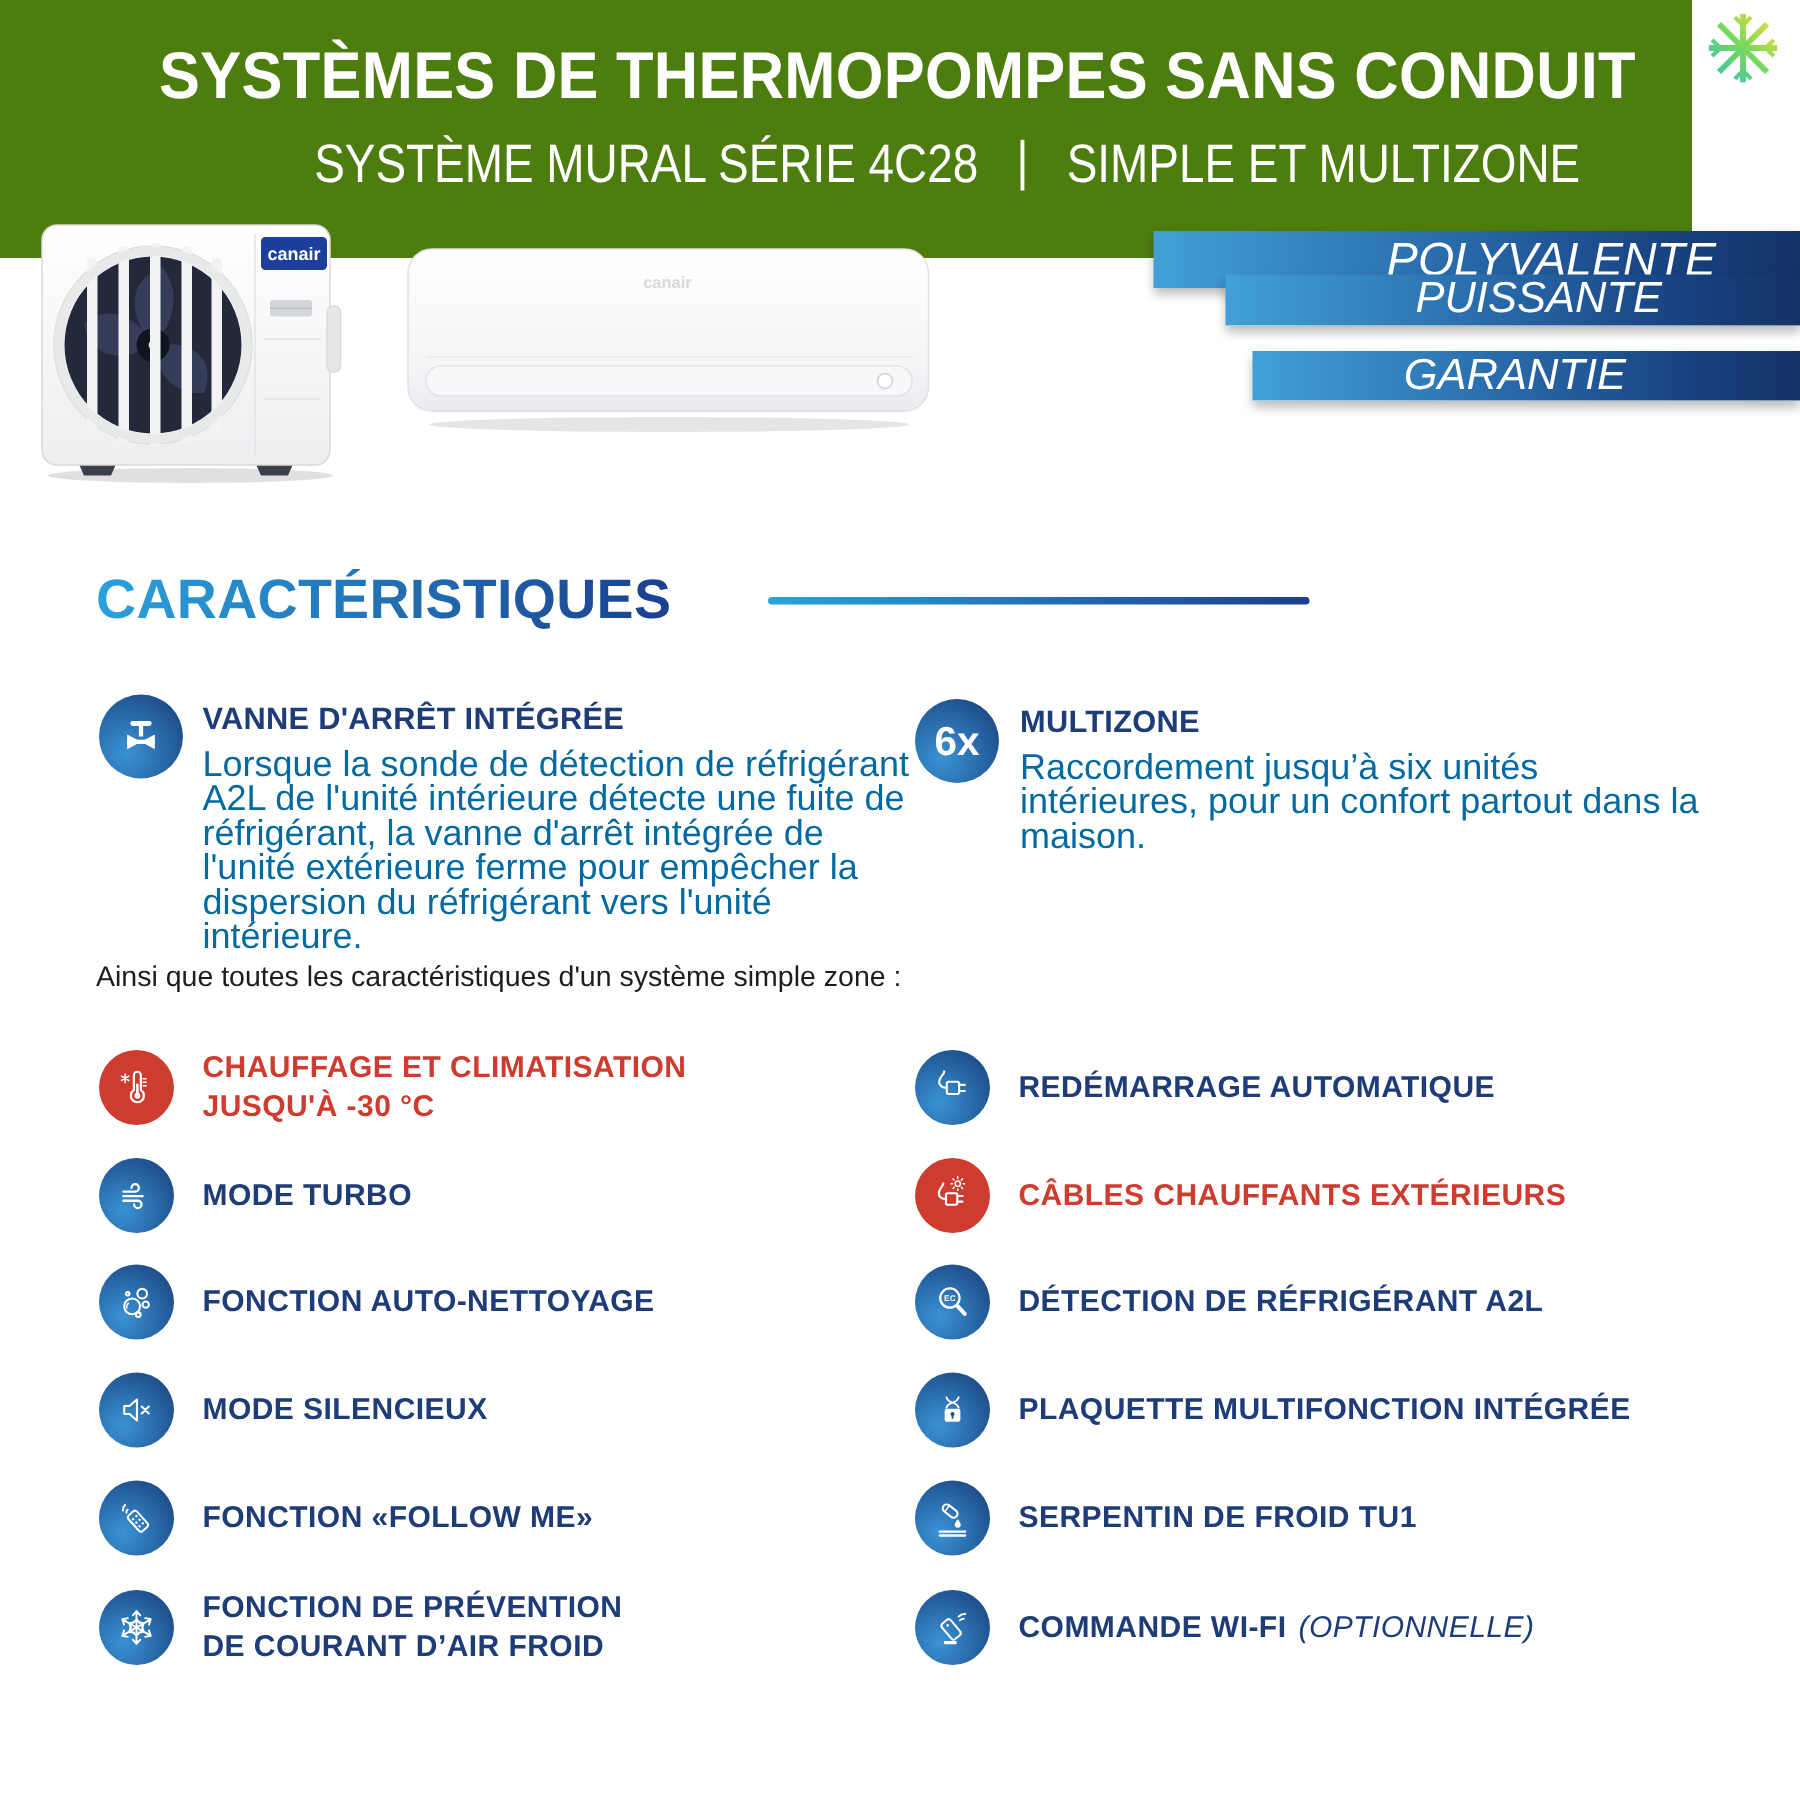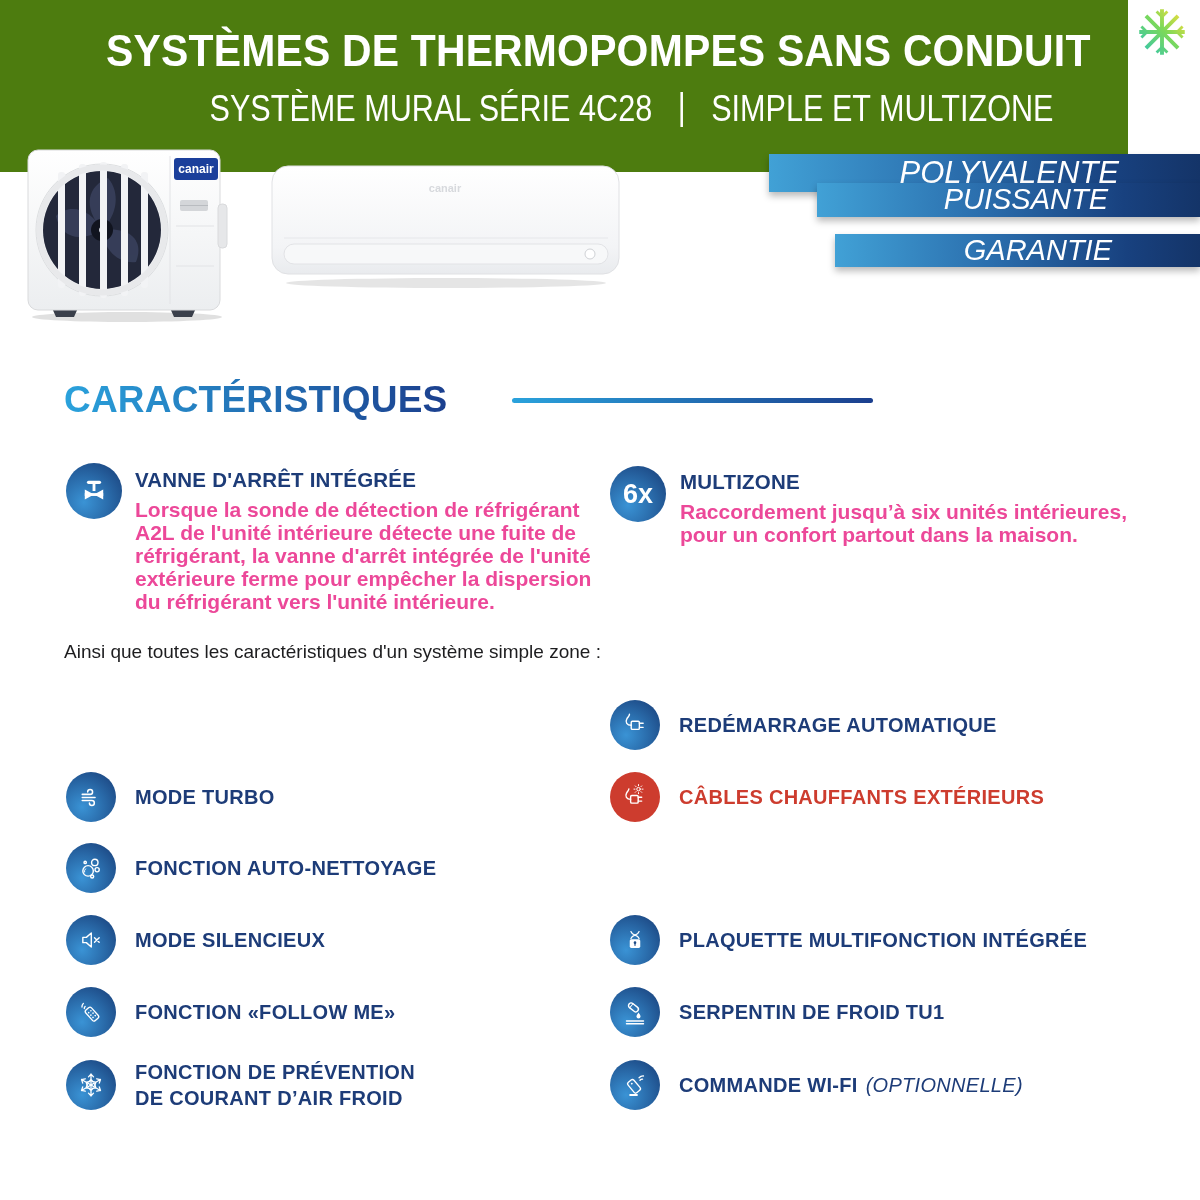--- a/index.html
+++ b/index.html
@@ -20,44 +20,44 @@
 
   
   .outdoor-unit{left:22px;top:146px;width:215px;height:178px;}
   .indoor-unit{left:268px;top:160px;width:355px;height:130px;}
 
   
   .ribbon{color:#fff;font-style:italic;text-align:right;
           background:linear-gradient(90deg,#41a1d6 0%,#2b6fae 42%,#18417f 80%,#143468 100%);
           box-shadow:0 4px 7px rgba(0,0,0,.28);white-space:nowrap;}
   .ribbon-1{left:769px;top:154px;width:431px;height:38px;font-size:31px;line-height:37px;padding-right:0;}
-  .ribbon-1 .rpad{padding-right:81px;display:block;border-radius:18px;}
+  .ribbon-1 .rpad{padding-right:56px;display:block;border-radius:18px;}
   .ribbon-2{left:817px;top:183px;width:383px;height:34px;font-size:29px;line-height:33px;}
   .ribbon-2 .rpad{padding-right:92px;display:block;}
   .ribbon-3{left:835px;top:234px;width:365px;height:33px;font-size:29px;line-height:32px;}
-  .ribbon-3 .rpad{padding-right:88px;display:block;font-style:italic;}
+  .ribbon-3 .rpad{padding-right:116px;display:block;font-style:italic;}
 
   
   .section-title{left:64px;top:379px;font-size:37px;font-weight:700;letter-spacing:.2px;
       background:linear-gradient(90deg,#2aa2dc 0%,#1b3f8e 100%);
       -webkit-background-clip:text;background-clip:text;color:transparent;}
   .section-rule{left:512px;top:398px;width:361px;height:5px;border-radius:3px;
       background:linear-gradient(90deg,#2aa2dc 0%,#1b3f8e 100%);}
 
   
   .circle{border-radius:50%;display:flex;align-items:center;justify-content:center;flex:0 0 auto;
       background:radial-gradient(circle at 32% 70%,#3a93d5 0%,#2a6cab 45%,#173a74 100%);}
   .circle.red{background:#cd3c2e;}
   .hl-circle{width:56px;height:56px;}
   .f-circle{width:50px;height:50px;}
   .badge-6x{font-size:27px;font-weight:700;color:#fff;letter-spacing:0;}
 
   
   .hl-title{font-size:20.5px;font-weight:700;color:#1d3c78;letter-spacing:.2px;margin-bottom:6px;}
-  .hl-body{font-size:21px;line-height:23px;color:#ec4899;font-weight:bold;}
+  .hl-body{font-size:24px;line-height:23px;color:#0369a1;}
   .hl1-circle{left:66px;top:463px;}
   .hl1-text{left:135px;top:468px;width:482px;}
   .hl2-circle{left:610px;top:466px;}
   .hl2-text{left:680px;top:470px;width:462px;}
 
   .intro-line{left:64px;top:641px;font-size:19px;color:#1d1d1f;}
 
   
   .feature{display:flex;align-items:center;gap:19px;}
   .f-label{font-size:20px;font-weight:700;color:#1d3c78;letter-spacing:.3px;line-height:1.32;white-space:pre-line;}
@@ -193,20 +193,35 @@
   <div class="abs circle hl-circle hl2-circle">
     <span class="badge-6x">6x</span>
   </div>
   <div class="abs hl2-text">
     <div class="hl-title">MULTIZONE</div>
     <div class="hl-body">Raccordement jusqu’à six unités intérieures, pour un confort partout dans la maison.</div>
   </div>
 
   <div class="abs intro-line">Ainsi que toutes les caractéristiques d'un système simple zone :</div>
 
+  <div class="abs feature fitem col-l row-1 red">
+    <div class="circle f-circle red">
+      <svg width="28" height="28" viewBox="0 0 48 48">
+        <g stroke="#fff" fill="none" stroke-width="2.5" stroke-linecap="round">
+          <path d="M21 10 a4 4 0 0 1 8 0 V27 a7.5 7.5 0 1 1 -8 0 Z"></path>
+          <line x1="25" y1="33" x2="25" y2="21" stroke-width="3"></line>
+          <path d="M31.5 14 h3.5 M31.5 18 h3.5 M31.5 22 h3.5" stroke-width="1.8"></path>
+          <path d="M11 8.5 V18.5 M6.8 11 L15.2 16 M15.2 11 L6.8 16" stroke-width="1.8"></path>
+        </g>
+        <circle cx="25" cy="33.5" r="3.4" fill="#fff"></circle>
+      </svg>
+    </div>
+    <div class="f-label">CHAUFFAGE ET CLIMATISATION
+JUSQU'À -30 °C</div>
+  </div>
 
   <div class="abs feature fitem col-l row-2">
     <div class="circle f-circle">
       <svg width="28" height="28" viewBox="0 0 48 48">
         <g stroke="#fff" fill="none" stroke-width="2.6" stroke-linecap="round">
           <path d="M9 19.5 h13.5 a4.2 4.2 0 1 0 -4.2 -4.2"></path>
           <path d="M9 24.8 h22"></path>
           <path d="M9 30 h16.5 a4.2 4.2 0 1 1 -4.2 4.2"></path>
         </g>
       </svg>
@@ -303,20 +318,32 @@
           <g stroke-width="1.7">
             <circle cx="30" cy="10.5" r="3"></circle>
             <path d="M30 4.5 v-1.8 M30 16.5 v1.8 M24 10.5 h-1.8 M36 10.5 h1.8 M25.8 6.3 l-1.3 -1.3 M34.2 14.7 l1.3 1.3 M34.2 6.3 l1.3 -1.3 M25.8 14.7 l-1.3 1.3"></path>
           </g>
         </g>
       </svg>
     </div>
     <div class="f-label">CÂBLES CHAUFFANTS EXTÉRIEURS</div>
   </div>
 
+  <div class="abs feature fitem col-r row-3">
+    <div class="circle f-circle">
+      <svg width="28" height="28" viewBox="0 0 48 48">
+        <g stroke="#fff" fill="none" stroke-width="2.6">
+          <circle cx="21" cy="19.5" r="11"></circle>
+          <path d="M29.5 28.5 L38 37.5" stroke-width="4.6" stroke-linecap="round"></path>
+        </g>
+        <text x="21" y="23" text-anchor="middle" font-size="9.5" font-weight="bold" fill="#fff" font-family="Liberation Sans, sans-serif">EC</text>
+      </svg>
+    </div>
+    <div class="f-label">DÉTECTION DE RÉFRIGÉRANT A2L</div>
+  </div>
 
   <div class="abs feature fitem col-r row-4">
     <div class="circle f-circle">
       <svg width="28" height="28" viewBox="0 0 48 48">
         <g stroke="#fff" fill="none" stroke-width="2.1" stroke-linecap="round">
           <path d="M17 21.5 C20 12.5 28 18.5 31 9.5"></path>
           <path d="M31 21.5 C28 12.5 20 18.5 17 9.5"></path>
         </g>
         <rect x="15" y="22.5" width="18" height="15" rx="2.6" fill="#fff"></rect>
         <circle cx="24" cy="28.5" r="2.3" fill="#1d4b86"></circle>

